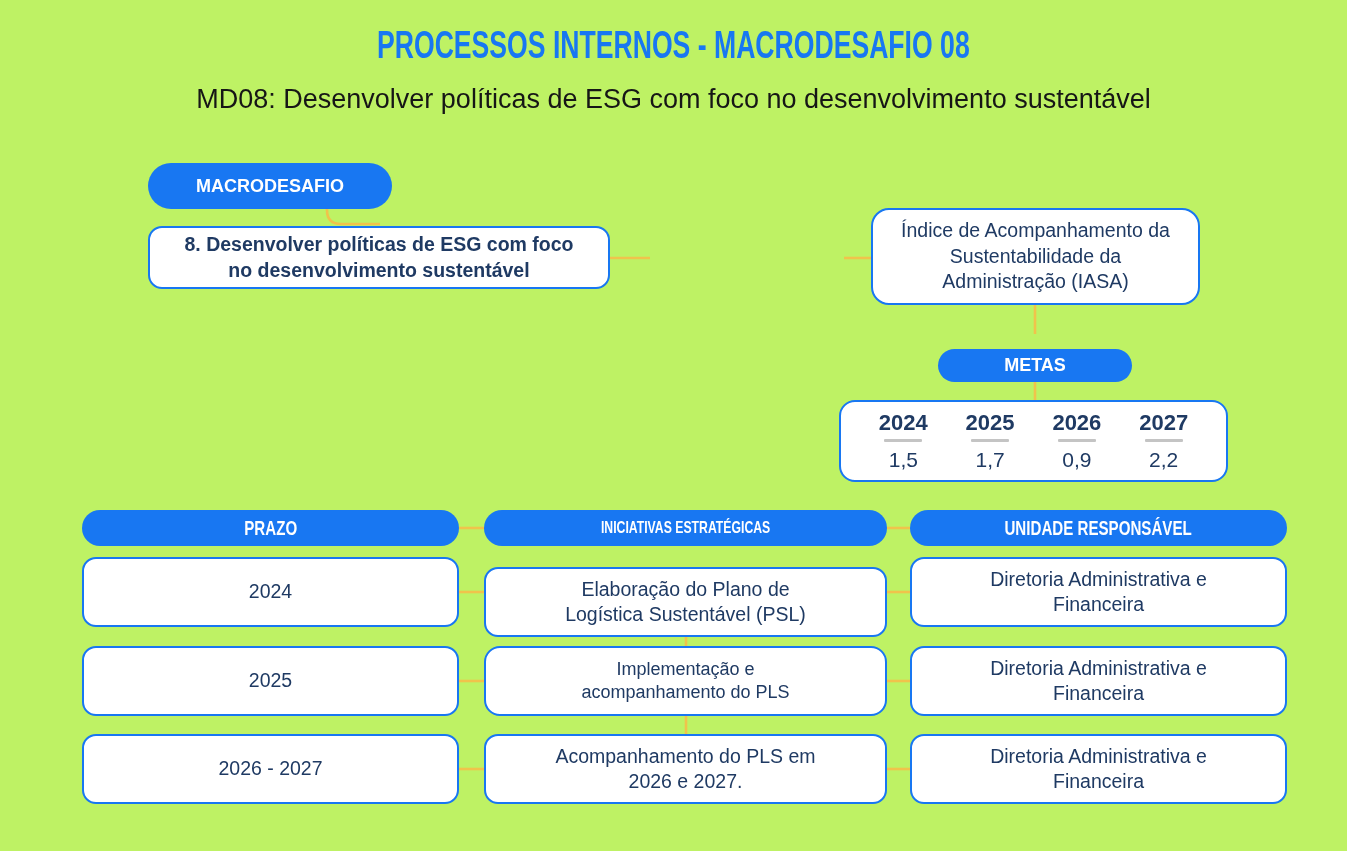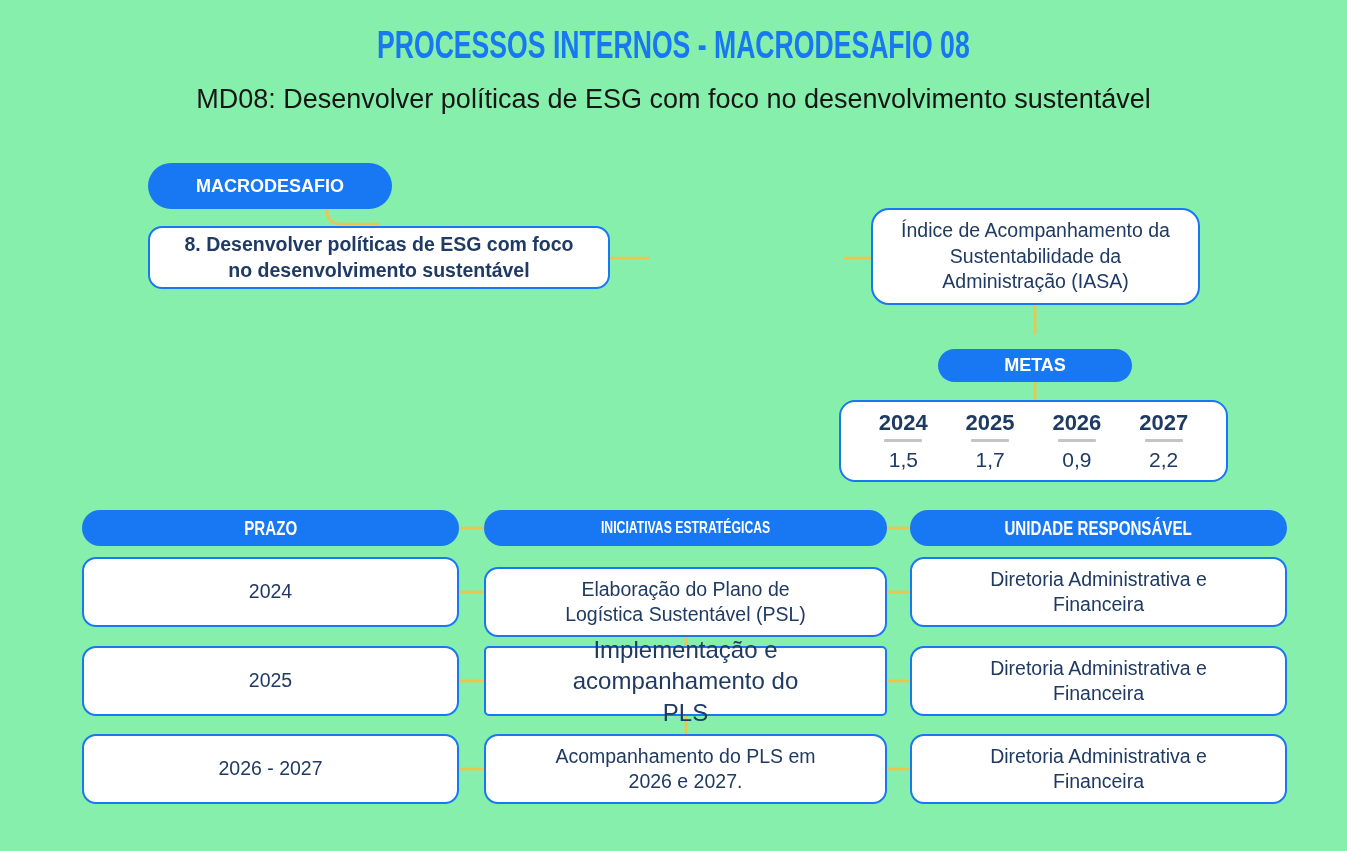--- a/index.html
+++ b/index.html
@@ -4,21 +4,21 @@
 <style>
   :root{
     --accent-blue:#1877F2;
     --navy:#1F3A63;
     --connector-yellow:#F0C34B;
     --underline-gray:#C4C4C4;
     --subtitle-black:#161616;
   }
   *{margin:0;padding:0;box-sizing:border-box;}
   body{background:#ffffff;font-family:"Liberation Sans",sans-serif;}
-  .canvas{position:relative;width:1347px;height:851px;background:#86efac;overflow:hidden;text-decoration:underline;}
+  .canvas{position:relative;width:1347px;height:851px;background:#bef264;overflow:hidden;text-decoration:underline;}
 
   .page-title{
     position:absolute;left:0;top:24px;width:100%;text-align:center;
     color:var(--accent-blue);font-size:38px;font-weight:800;white-space:nowrap;
   }
   .page-title .squeeze{display:inline-block;transform:scaleX(0.70);transform-origin:center;letter-spacing:0px;}
   .page-subtitle{
     position:absolute;left:0;top:84px;width:100%;text-align:center;
     color:var(--subtitle-black);font-size:27px;font-weight:400;white-space:nowrap;
   }
@@ -128,21 +128,21 @@
   <div class="obox" style="left:484px;top:557px;width:403px;height:70px;border-width:2px;border-radius:14px;font-size:19.5px;margin-top:10px;">
     <span style="max-width:272px;">Elaboração do Plano de Logística Sustentável (PSL)</span>
   </div>
   <div class="obox" style="left:910px;top:557px;width:377px;height:70px;border-width:2px;border-radius:14px;font-size:19.5px;">
     <span style="max-width:272px;">Diretoria Administrativa e Financeira</span>
   </div>
 
   <div class="obox" style="left:82px;top:646px;width:377px;height:70px;border-width:2px;border-radius:14px;font-size:19.5px;">
     <span>2025</span>
   </div>
-  <div class="obox" style="left:484px;top:646px;width:403px;height:70px;border-width:2px;border-radius:5px;font-size:24px;">
+  <div class="obox" style="left:484px;top:646px;width:403px;height:70px;border-width:2px;border-radius:16px;font-size:18px;">
     <span style="max-width:272px;">Implementação e acompanhamento do PLS</span>
   </div>
   <div class="obox" style="left:910px;top:646px;width:377px;height:70px;border-width:2px;border-radius:14px;font-size:19.5px;">
     <span style="max-width:272px;">Diretoria Administrativa e Financeira</span>
   </div>
 
   <div class="obox" style="left:82px;top:734px;width:377px;height:70px;border-width:2px;border-radius:14px;font-size:19.5px;">
     <span>2026 - 2027</span>
   </div>
   <div class="obox" style="left:484px;top:734px;width:403px;height:70px;border-width:2px;border-radius:14px;font-size:19.5px;">

